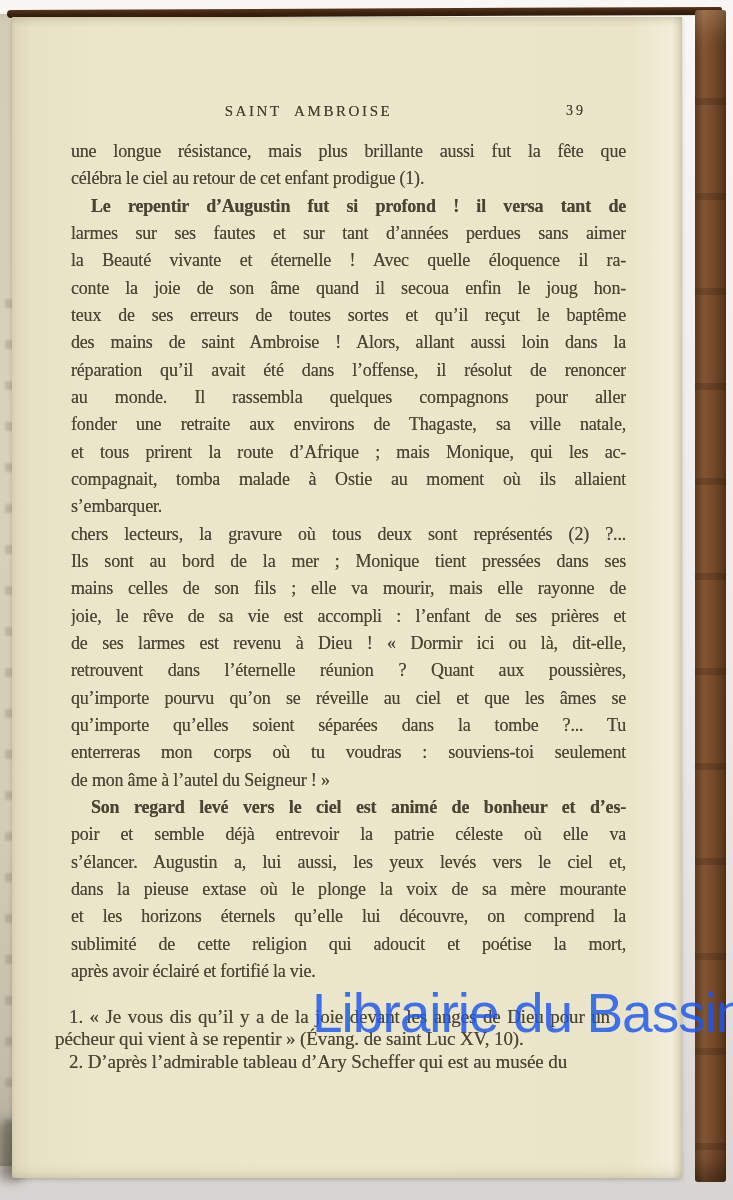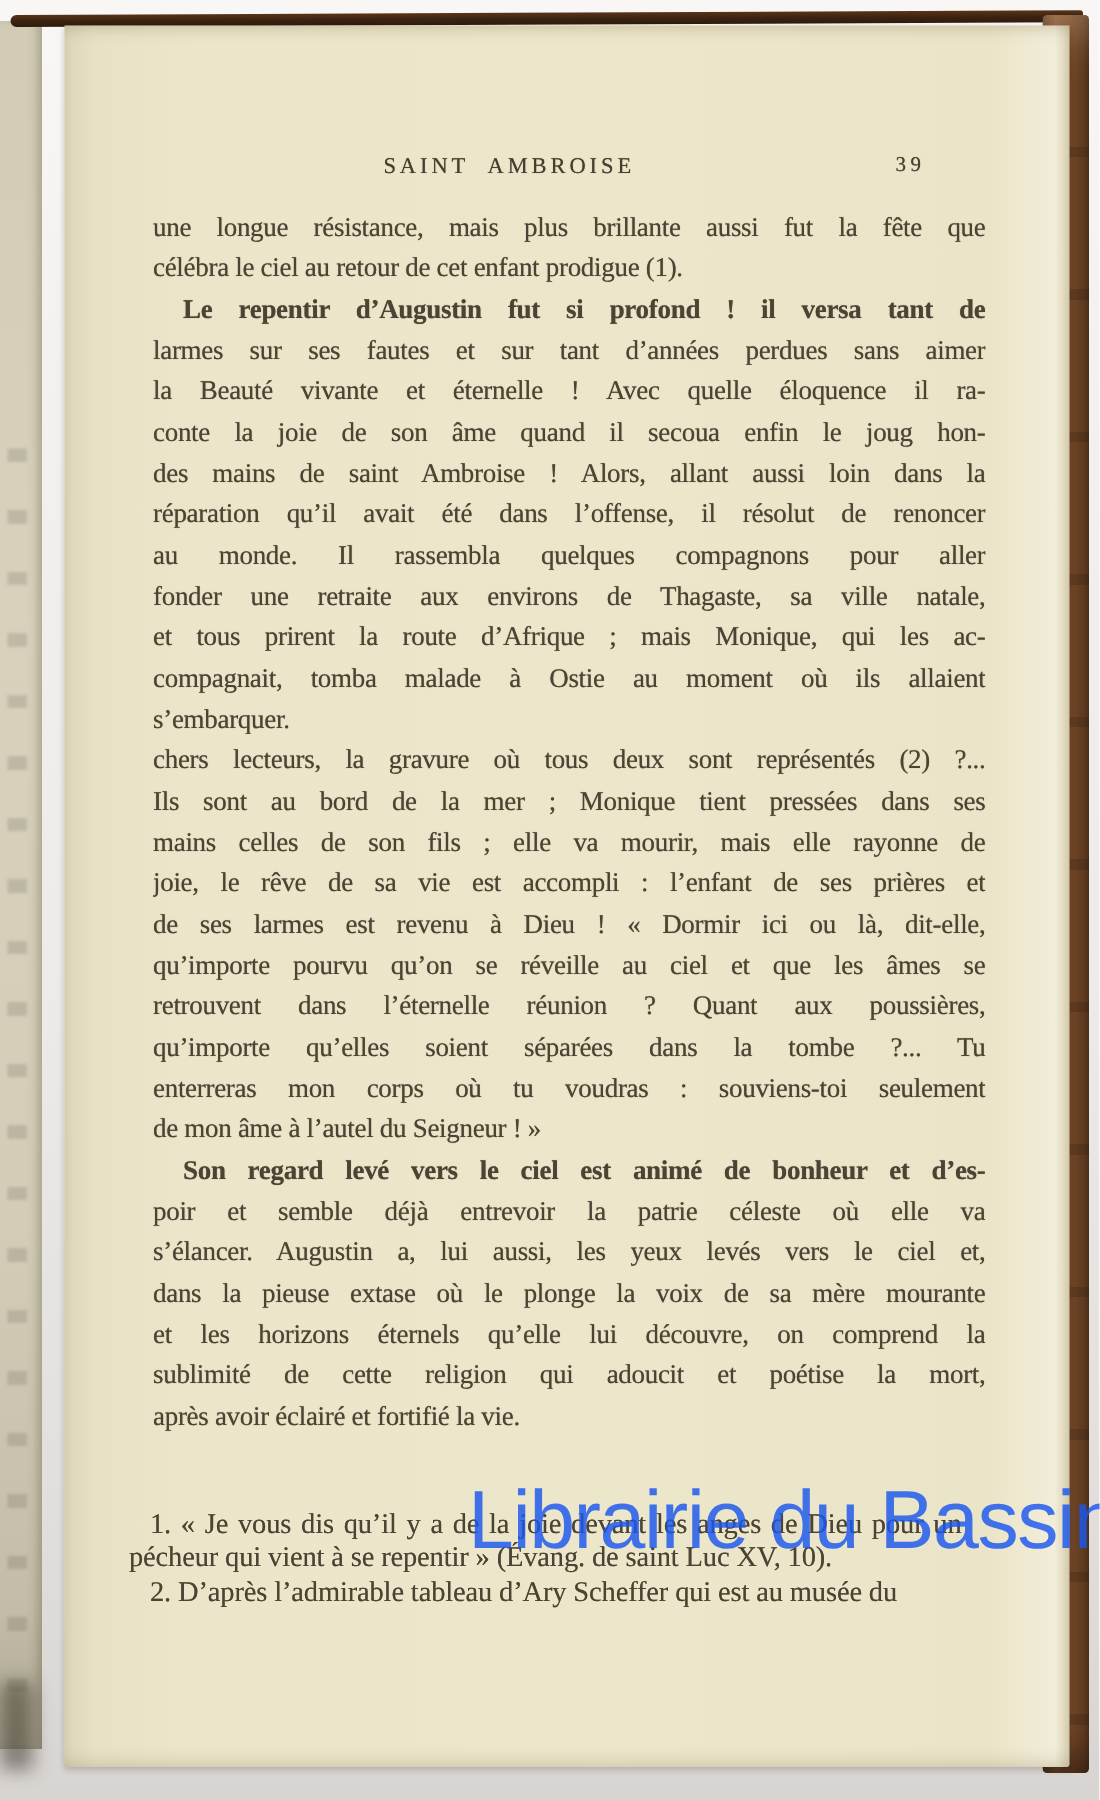--- a/index.html
+++ b/index.html
@@ -28,21 +28,21 @@
     transform:rotate(-0.25deg); transform-origin:left center; border-radius:4px 2px 2px 4px; }
 
   
   .spine { position:absolute; left:695px; top:10px; width:31px; height:1172px; border-radius:3px;
     background:
       repeating-linear-gradient(180deg, rgba(0,0,0,0) 0 88px, rgba(35,18,7,.20) 88px 95px),
       linear-gradient(90deg,#5c3a20 0%,#825634 28%,#75492a 58%,#5f3b20 88%,#4c2e18 100%);
     box-shadow:inset 0 32px 26px -18px rgba(232,200,160,.28), inset 0 -28px 22px -16px rgba(18,9,4,.45); }
 
   
-  .page { position:absolute; left:43px; top:17px; width:670px; height:1161px;
+  .page { position:absolute; left:12px; top:17px; width:670px; height:1161px;
     background:linear-gradient(90deg,#dcd5b9 0%,#e7e1c5 3%,#ebe5c9 12%,#ece6ca 55%,#eae4c8 92%,#f2edd9 98.5%,#d7d0b4 100%);
     box-shadow:inset 0 7px 10px -6px rgba(120,100,60,.35), inset 0 -9px 12px -8px rgba(120,100,60,.30),
                0 2px 4px rgba(0,0,0,.18);
     border-radius:0 0 2px 2px; color:#4b4434; }
 
   .header { position:absolute; left:19px; top:86px; width:555px; height:22px;
     font-size:15px; color:#453e30; }
   .title { display:block; text-align:center; letter-spacing:2.6px; word-spacing:7px;
     text-shadow:0 0 .5px rgba(69,62,48,.7); }
   .pagenum { position:absolute; right:0; top:0; letter-spacing:3px; font-size:14px;
@@ -81,34 +81,35 @@
       <span class="title">SAINT AMBROISE</span>
       <span class="pagenum">39</span>
     </div>
     <div class="bodytext">
         <div class="line j">une longue résistance, mais plus brillante aussi fut la fête que</div>
         <div class="line">célébra le ciel au retour de cet enfant prodigue (1).</div>
         <div class="line j ind">Le repentir d’Augustin fut si profond ! il versa tant de</div>
         <div class="line j">larmes sur ses fautes et sur tant d’années perdues sans aimer</div>
         <div class="line j">la Beauté vivante et éternelle ! Avec quelle éloquence il ra-</div>
         <div class="line j">conte la joie de son âme quand il secoua enfin le joug hon-</div>
+        <div class="line j">teux de ses erreurs de toutes sortes et qu’il reçut le baptême</div>
         <div class="line j">des mains de saint Ambroise ! Alors, allant aussi loin dans la</div>
         <div class="line j">réparation qu’il avait été dans l’offense, il résolut de renoncer</div>
         <div class="line j">au monde. Il rassembla quelques compagnons pour aller</div>
         <div class="line j">fonder une retraite aux environs de Thagaste, sa ville natale,</div>
         <div class="line j">et tous prirent la route d’Afrique ; mais Monique, qui les ac-</div>
         <div class="line j">compagnait, tomba malade à Ostie au moment où ils allaient</div>
         <div class="line">s’embarquer.</div>
         <div class="line j">chers lecteurs, la gravure où tous deux sont représentés (2) ?...</div>
         <div class="line j">Ils sont au bord de la mer ; Monique tient pressées dans ses</div>
         <div class="line j">mains celles de son fils ; elle va mourir, mais elle rayonne de</div>
         <div class="line j">joie, le rêve de sa vie est accompli : l’enfant de ses prières et</div>
         <div class="line j">de ses larmes est revenu à Dieu ! « Dormir ici ou là, dit-elle,</div>
+        <div class="line j">retrouvent dans l’éternelle réunion ? Quant aux poussières,</div>
         <div class="line j">qu’importe pourvu qu’on se réveille au ciel et que les âmes se</div>
-        <div class="line j">retrouvent dans l’éternelle réunion ? Quant aux poussières,</div>
         <div class="line j">qu’importe qu’elles soient séparées dans la tombe ?... Tu</div>
         <div class="line j">enterreras mon corps où tu voudras : souviens-toi seulement</div>
         <div class="line">de mon âme à l’autel du Seigneur ! »</div>
         <div class="line j ind">Son regard levé vers le ciel est animé de bonheur et d’es-</div>
         <div class="line j">poir et semble déjà entrevoir la patrie céleste où elle va</div>
         <div class="line j">s’élancer. Augustin a, lui aussi, les yeux levés vers le ciel et,</div>
         <div class="line j">dans la pieuse extase où le plonge la voix de sa mère mourante</div>
         <div class="line j">et les horizons éternels qu’elle lui découvre, on comprend la</div>
         <div class="line j">sublimité de cette religion qui adoucit et poétise la mort,</div>
         <div class="line">après avoir éclairé et fortifié la vie.</div>

